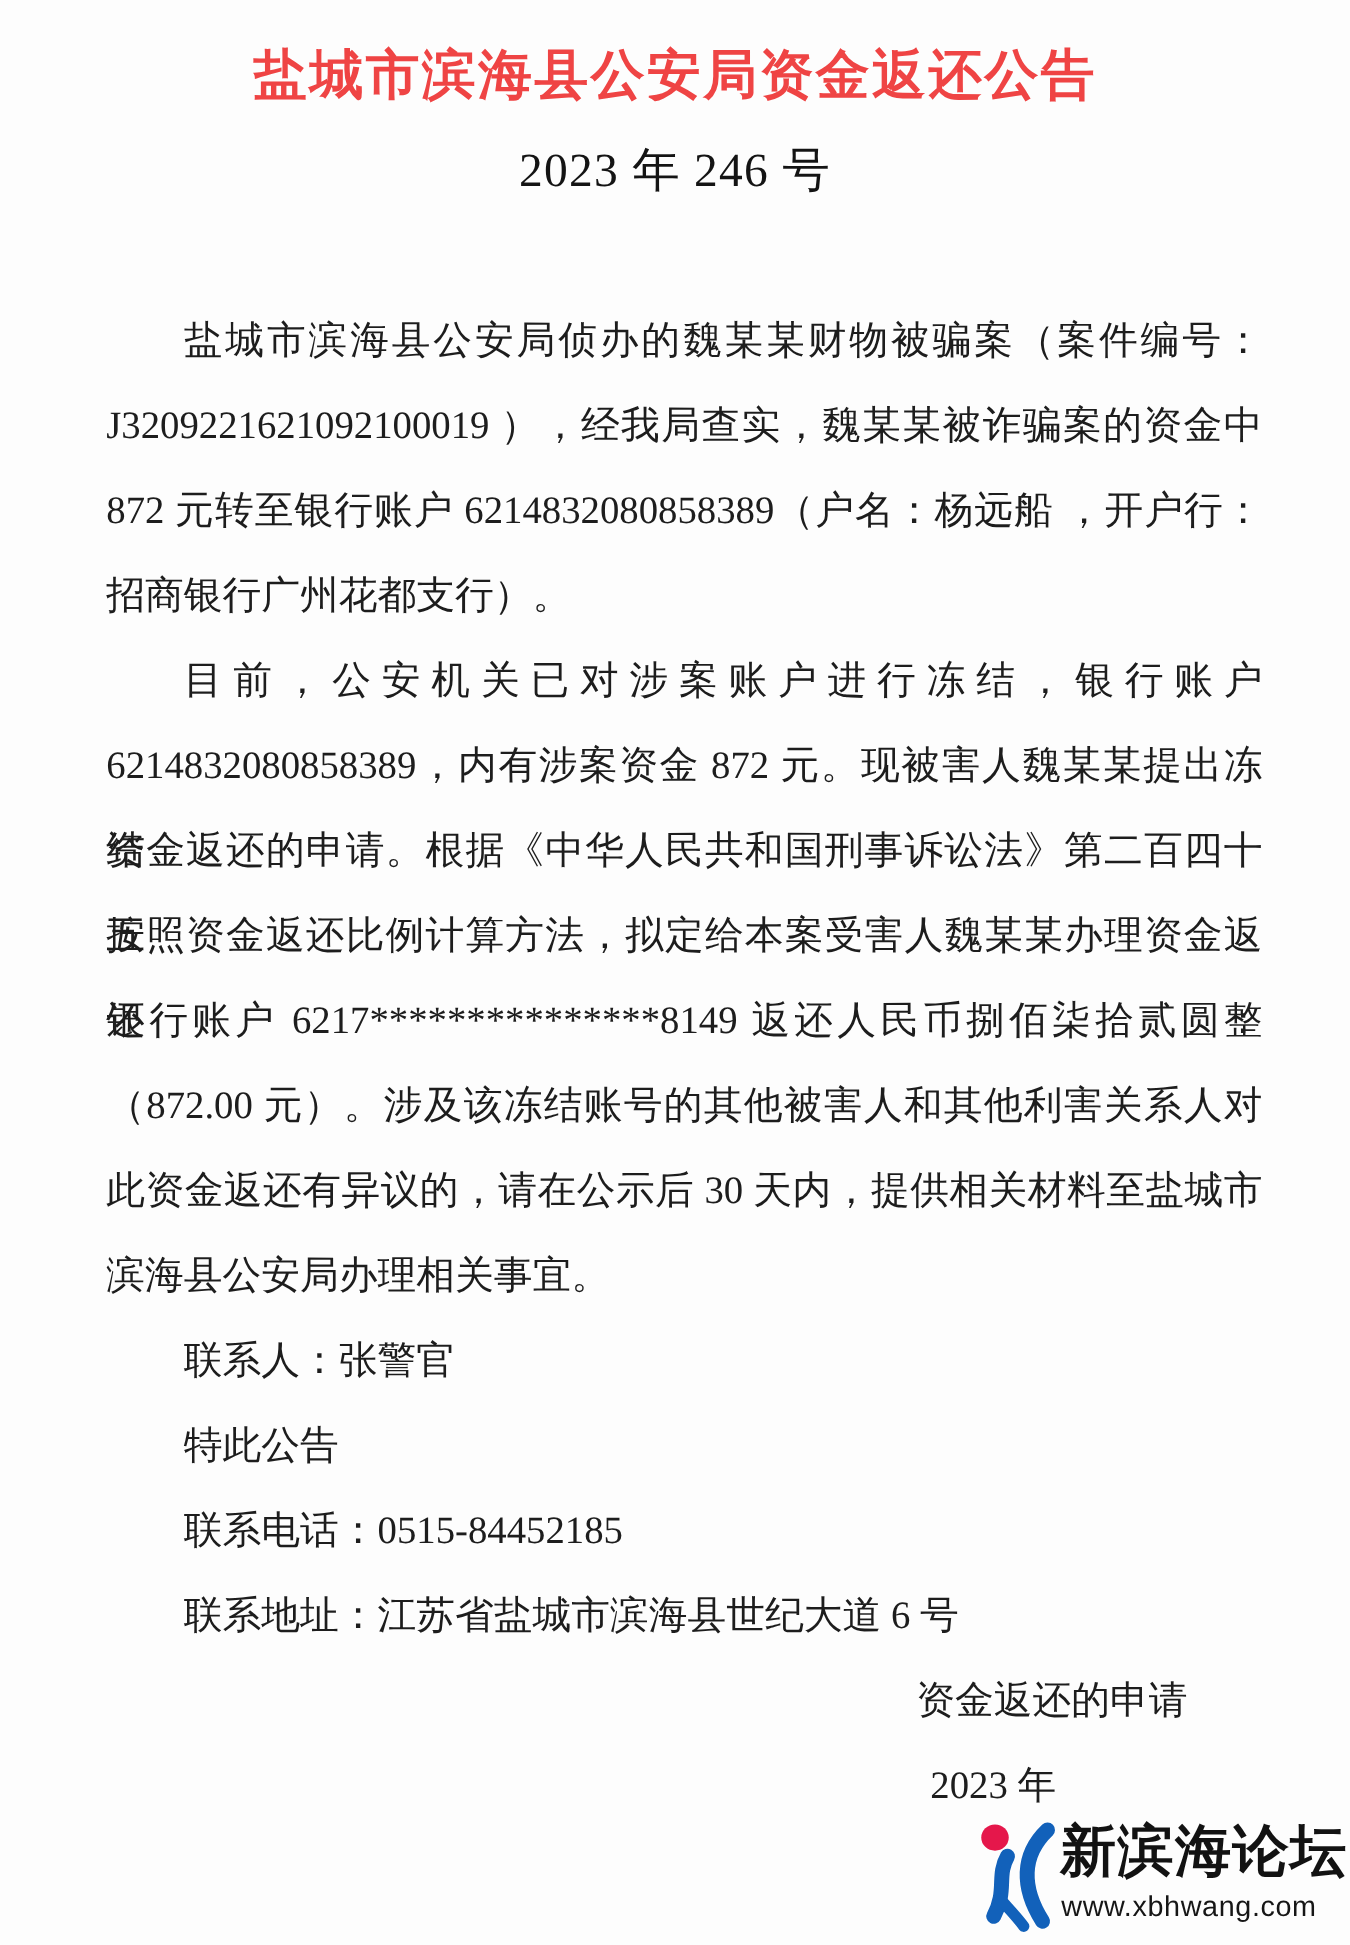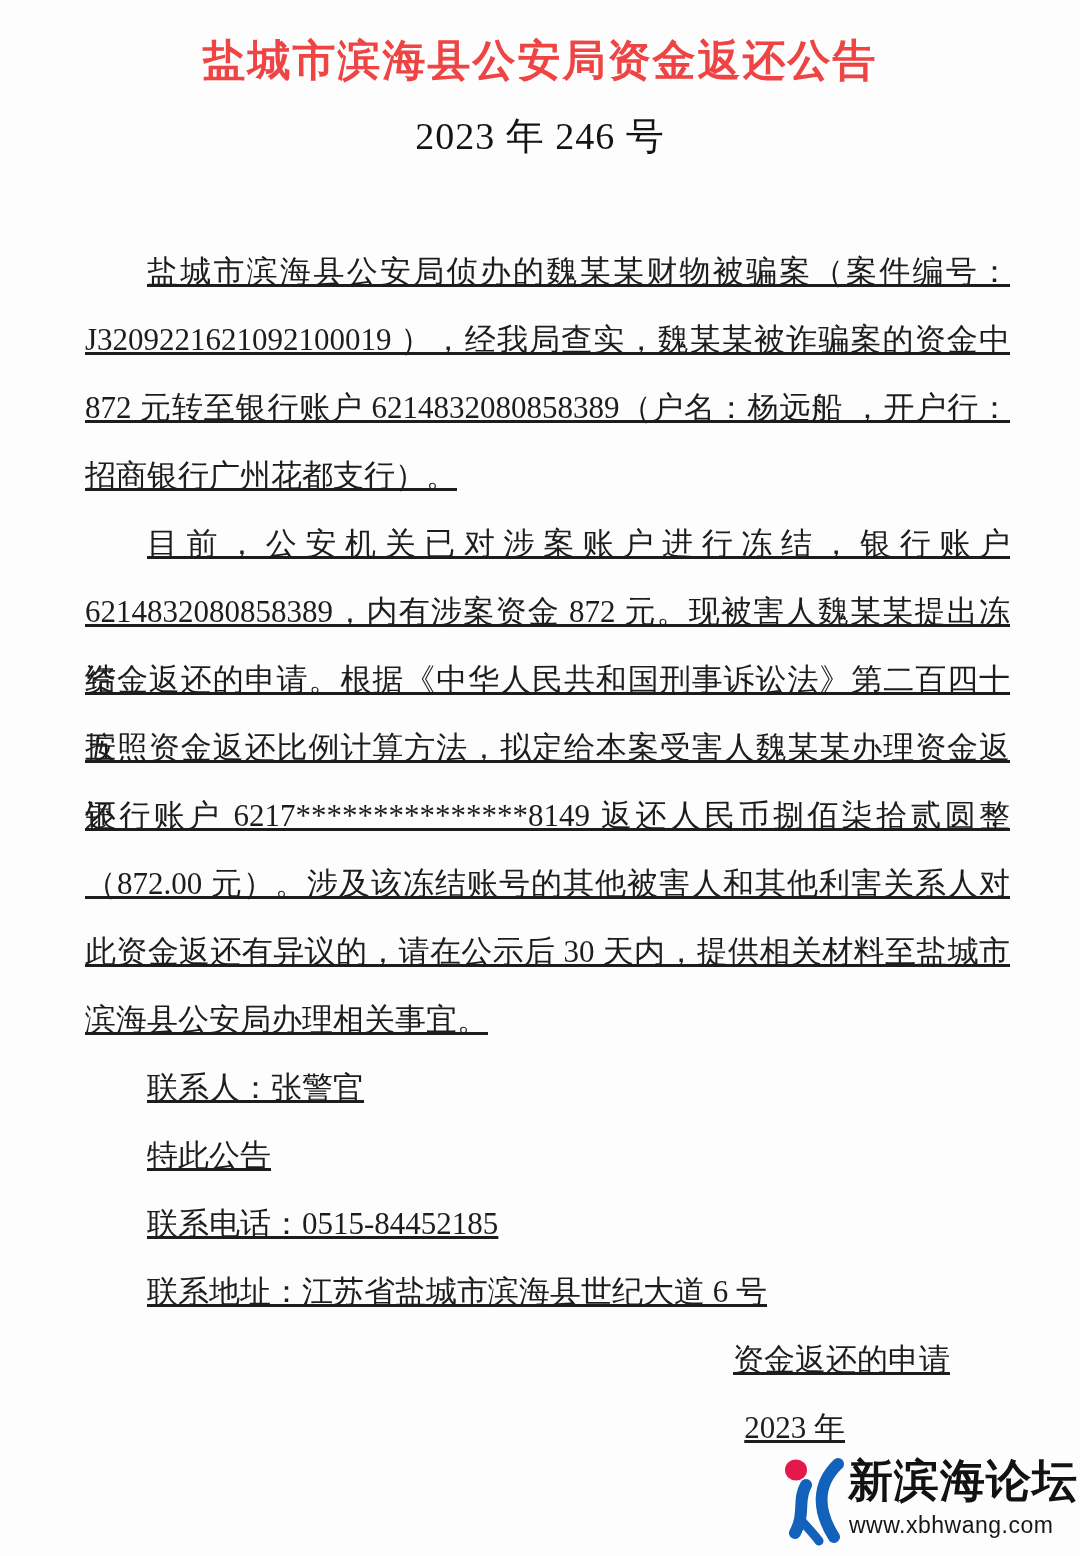--- a/index.html
+++ b/index.html
@@ -32,21 +32,20 @@
   .doc-body{
     margin-top:76px;
     padding:0 70px 0 85px;
     font-size:31px;
   }
   .line{
     height:68px;
     line-height:68px;
     white-space:nowrap;
     overflow:visible;
-    text-decoration:underline;
   }
   .j{
     white-space:normal;
     text-align:justify;
     text-align-last:justify;
     text-justify:inter-character;
   }
   .ind{ padding-left:62px; }
   .sig{ text-align:right; padding-right:60px; }
   .date{ text-align:right; padding-right:165px; }

